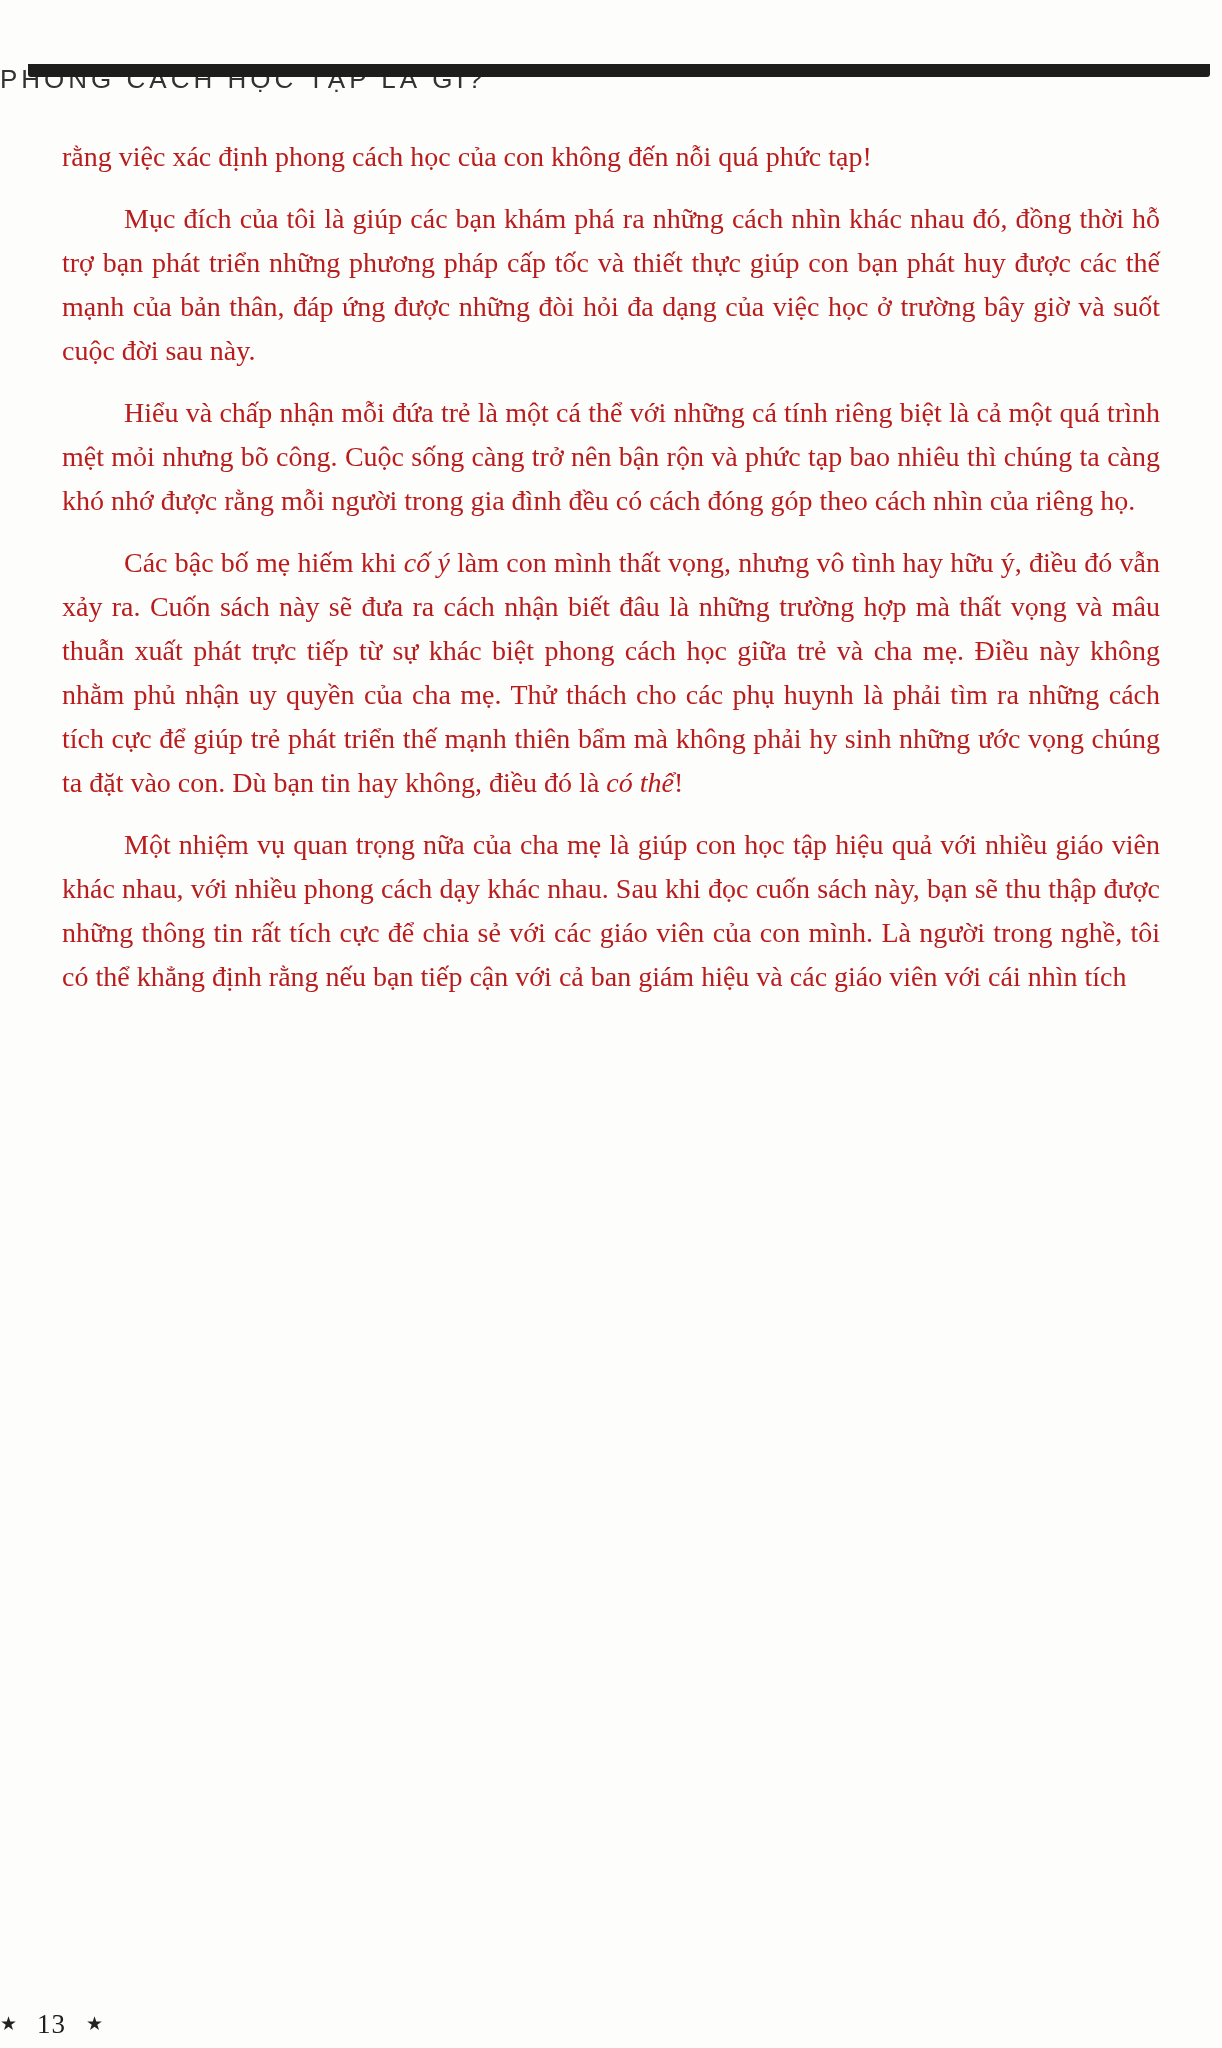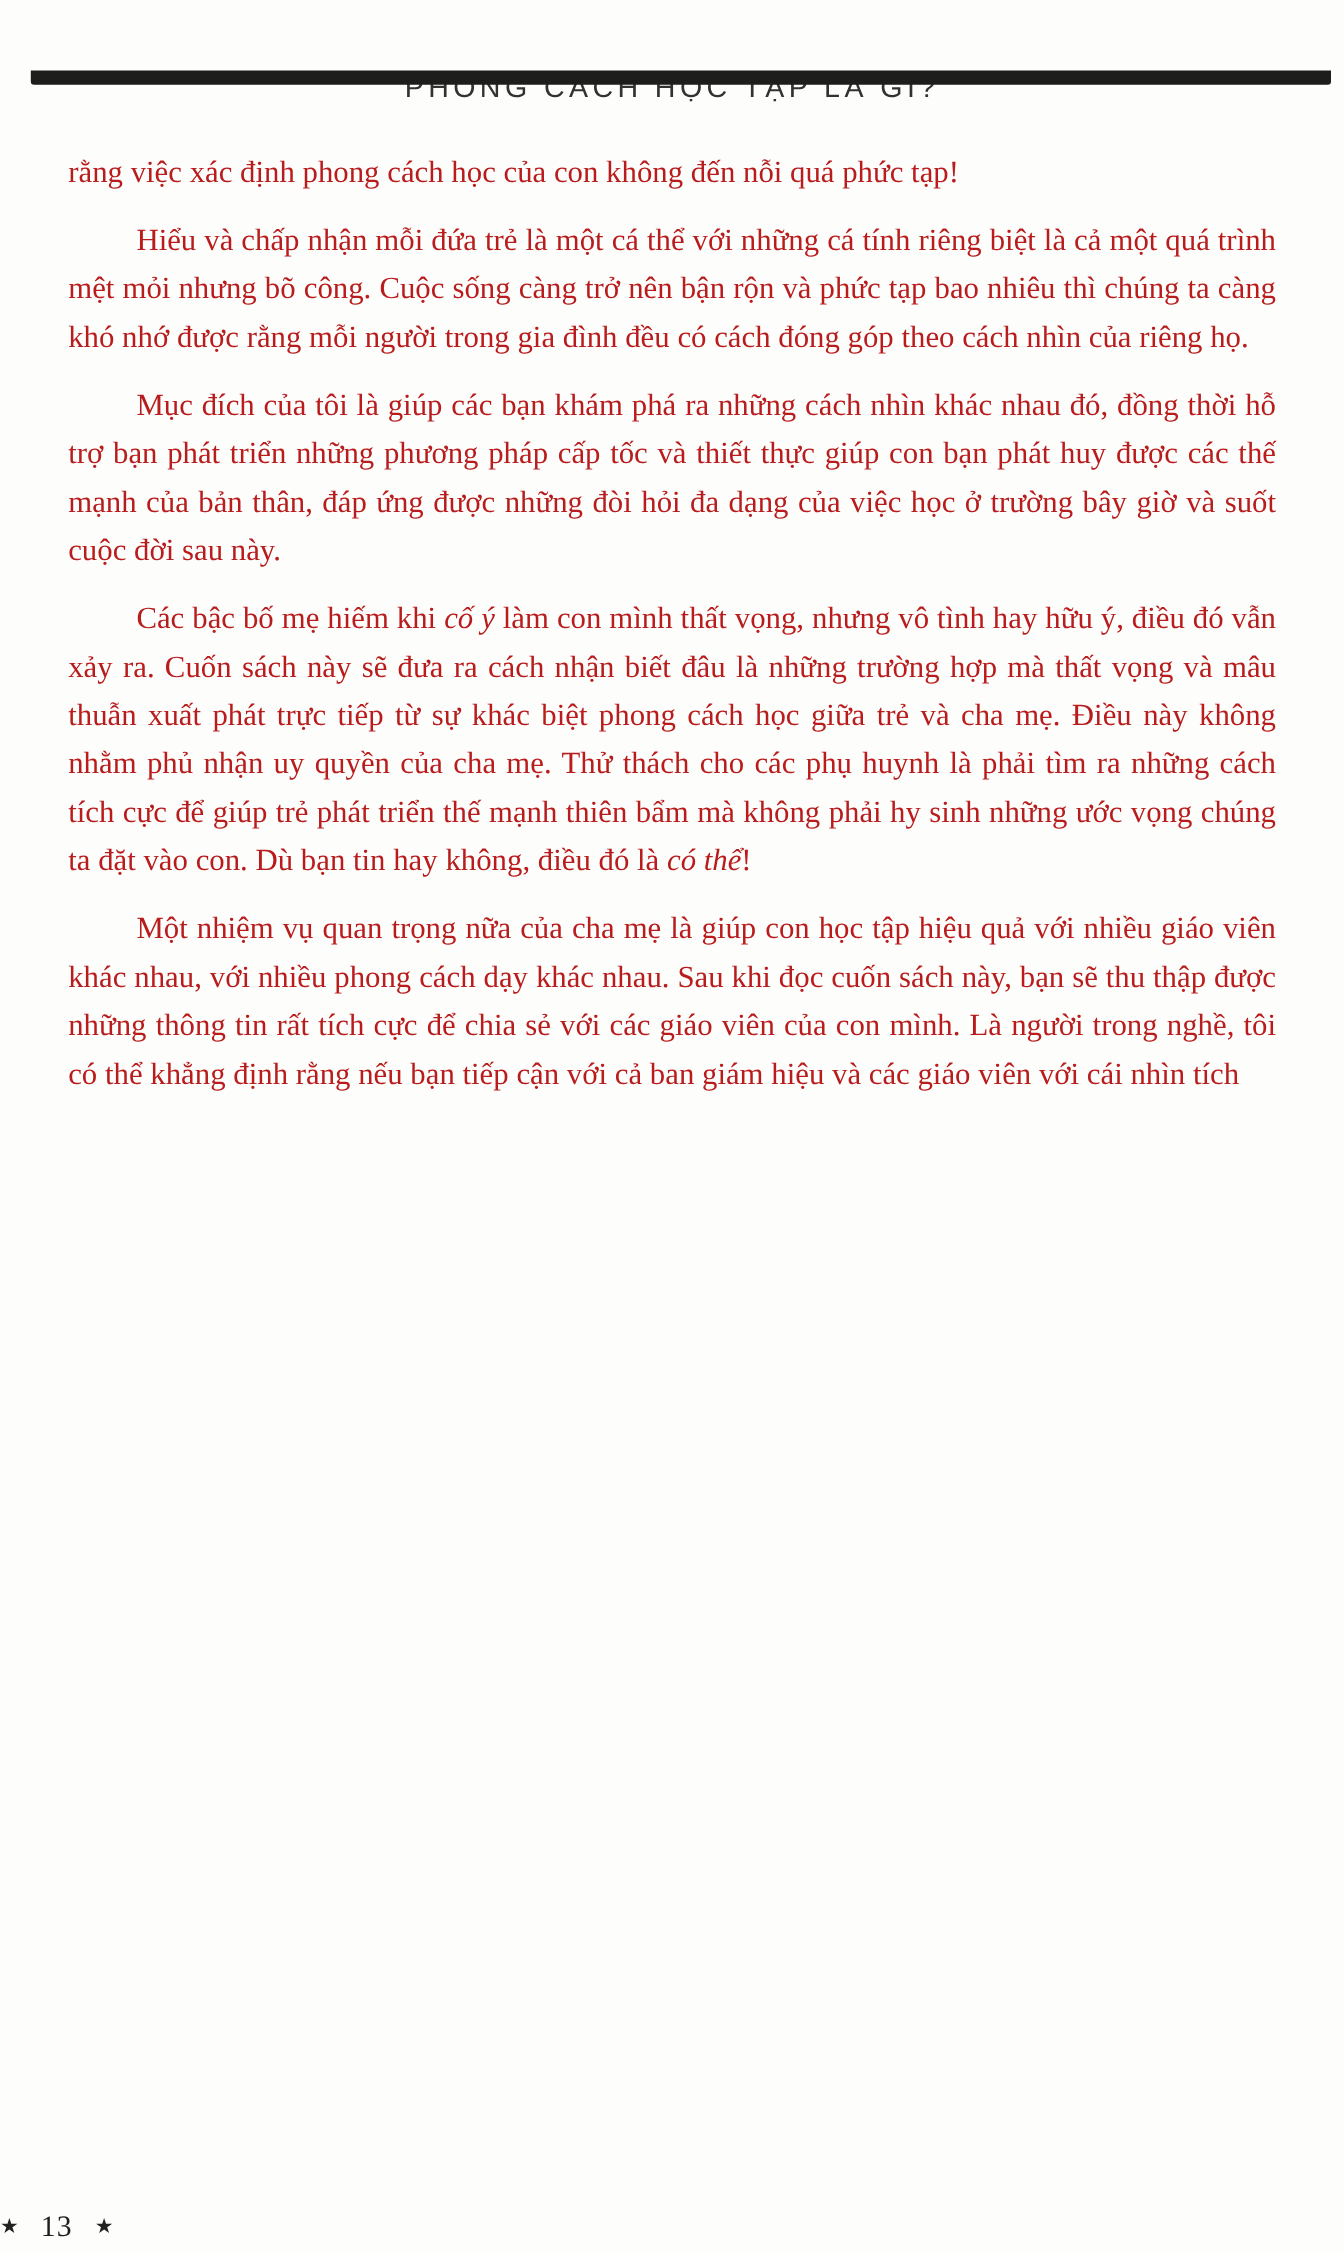--- a/index.html
+++ b/index.html
@@ -26,21 +26,21 @@
     top: 0;
     left: 28px;
     right: 12px;
     height: 13px;
     background: #1d1d1b;
     border-radius: 0 0 3px 3px;
   }
   
   .running-head {
     margin-top: 64px;
-    text-align: center;
+    text-align: left;
     font-family: "Liberation Sans", "DejaVu Sans", sans-serif;
     font-size: 26px;
     font-weight: 400;
     letter-spacing: 4px;
     color: #333230;
   }
   
   .body-text {
     margin: 40px 62px 0 62px;
     text-align: justify;
@@ -85,23 +85,23 @@
 <div class="page">
 
   <div class="scan-bar-top"></div>
 
   <header class="running-head">PHONG CÁCH HỌC TẬP LÀ GÌ?</header>
 
   <main class="body-text">
 
     <p class="continuation">rằng việc xác định phong cách học của con không đến nỗi quá phức tạp!</p>
 
+    <p>Mục đích của tôi là giúp các bạn khám phá ra những cách nhìn khác nhau đó, đồng thời hỗ trợ bạn phát triển những phương pháp cấp tốc và thiết thực giúp con bạn phát huy được các thế mạnh của bản thân, đáp ứng được những đòi hỏi đa dạng của việc học ở trường bây giờ và suốt cuộc đời sau này.</p>
+
     <p>Hiểu và chấp nhận mỗi đứa trẻ là một cá thể với những cá tính riêng biệt là cả một quá trình mệt mỏi nhưng bõ công. Cuộc sống càng trở nên bận rộn và phức tạp bao nhiêu thì chúng ta càng khó nhớ được rằng mỗi người trong gia đình đều có cách đóng góp theo cách nhìn của riêng họ.</p>
-
-    <p>Mục đích của tôi là giúp các bạn khám phá ra những cách nhìn khác nhau đó, đồng thời hỗ trợ bạn phát triển những phương pháp cấp tốc và thiết thực giúp con bạn phát huy được các thế mạnh của bản thân, đáp ứng được những đòi hỏi đa dạng của việc học ở trường bây giờ và suốt cuộc đời sau này.</p>
 
     <p><span>Các bậc bố mẹ hiếm khi </span><em>cố ý</em><span> làm con mình thất vọng, nhưng vô tình hay hữu ý, điều đó vẫn xảy ra. Cuốn sách này sẽ đưa ra cách nhận biết đâu là những trường hợp mà thất vọng và mâu thuẫn xuất phát trực tiếp từ sự khác biệt phong cách học giữa trẻ và cha mẹ. Điều này không nhằm phủ nhận uy quyền của cha mẹ. Thử thách cho các phụ huynh là phải tìm ra những cách tích cực để giúp trẻ phát triển thế mạnh thiên bẩm mà không phải hy sinh những ước vọng chúng ta đặt vào con. Dù bạn tin hay không, điều đó là </span><em>có thể</em><span>!</span></p>
 
     <p>Một nhiệm vụ quan trọng nữa của cha mẹ là giúp con học tập hiệu quả với nhiều giáo viên khác nhau, với nhiều phong cách dạy khác nhau. Sau khi đọc cuốn sách này, bạn sẽ thu thập được những thông tin rất tích cực để chia sẻ với các giáo viên của con mình. Là người trong nghề, tôi có thể khẳng định rằng nếu bạn tiếp cận với cả ban giám hiệu và các giáo viên với cái nhìn tích</p>
 
   </main>
 
   <footer class="page-footer">
     <span class="star">★</span><span class="folio">13</span><span class="star">★</span>
   </footer>

